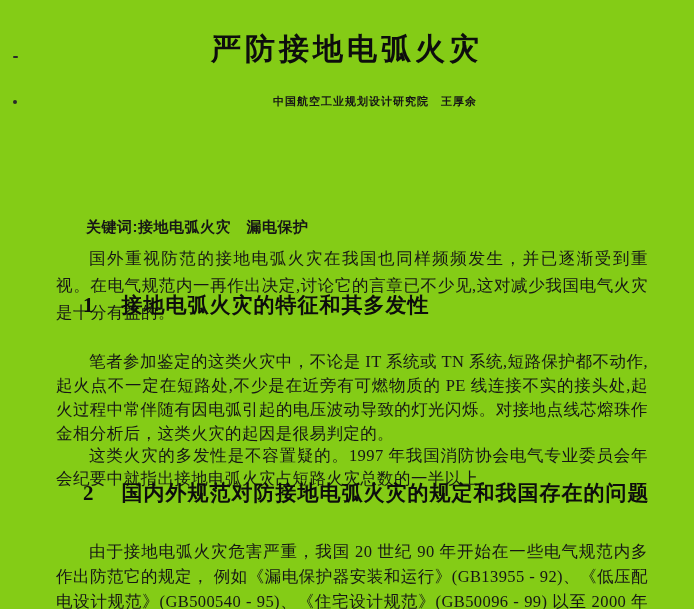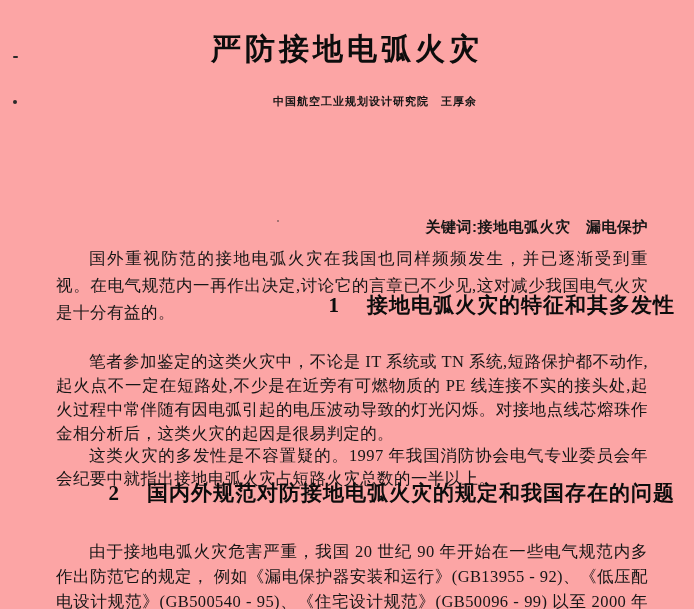--- a/index.html
+++ b/index.html
@@ -13,27 +13,26 @@
     overflow: hidden;
     position: relative;
     color: #161616;
     font-family: "Liberation Serif", "DejaVu Serif", serif;
     -webkit-font-smoothing: none;
   }
   .page {
     position: relative;
     width: 694px;
     height: 609px;
-    background: #fca5a5;
+    background: #84cc16;
   }
   .abs {
     position: absolute;
     left: 56px;
     width: 592px;
-    text-align: right;
   }
   .full {
     left: 0;
     width: 694px;
     text-align: center;
   }
   .doc-title {
     top: 30px;
     font-family: "Liberation Sans", "DejaVu Sans", sans-serif;
     font-size: 30px;

